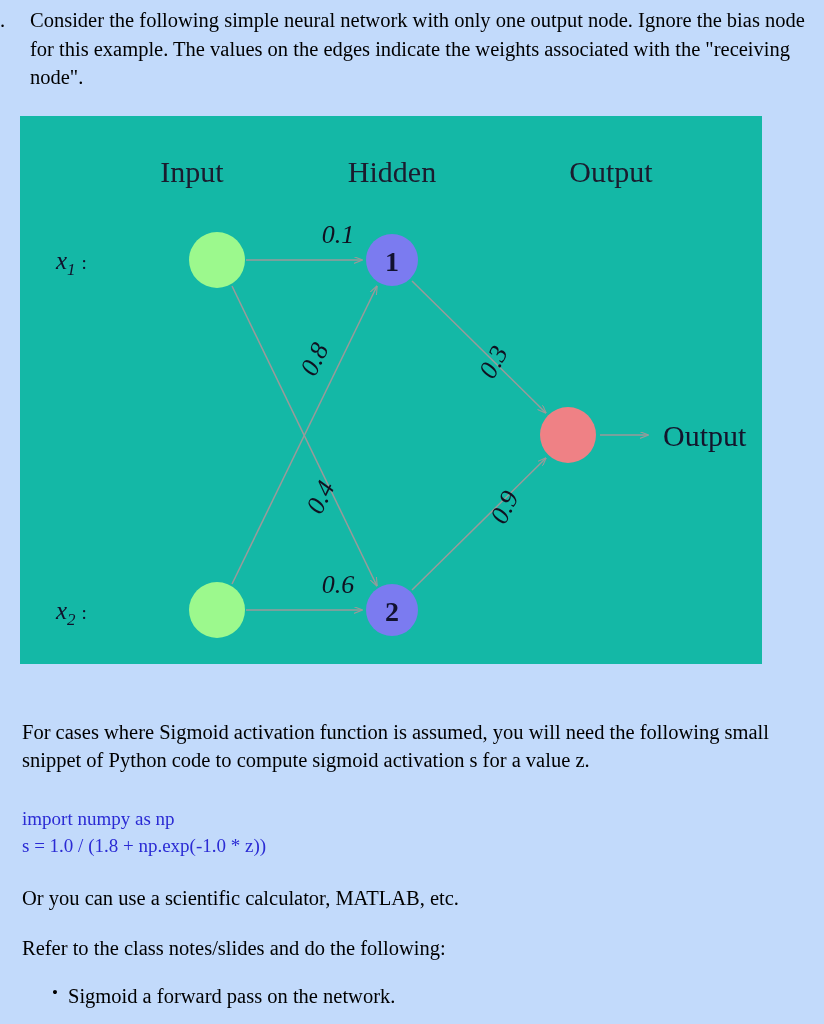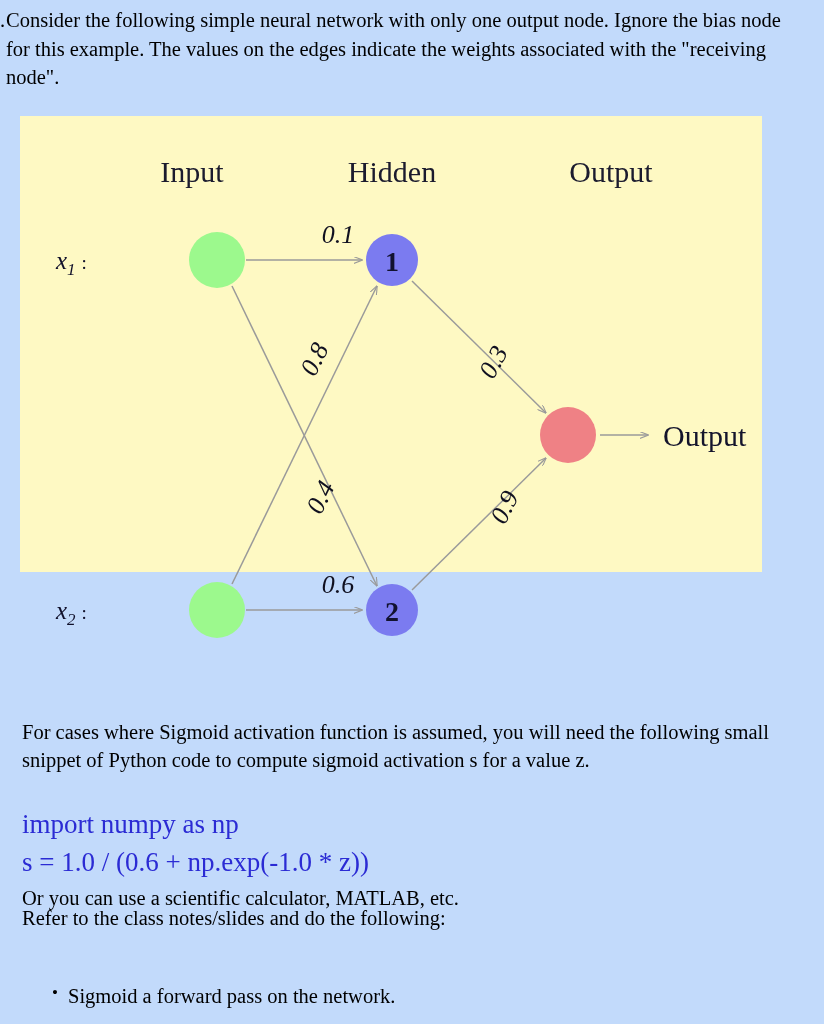--- a/index.html
+++ b/index.html
@@ -32,33 +32,33 @@
     font-size: 20.5px;
     line-height: 1.38;
     letter-spacing: 0.0px;
   }
   .intro .bullet-dot {
     display: inline-block;
     width: 14px;
   }
   .intro-body {
     display: block;
-    margin-left: 6px;
+    margin-left: 30px;
     margin-top: -28px;
     width: 776px;
   }
 
   
   .diagram-panel {
     position: absolute;
     left: 20px;
     top: 116px;
     width: 742px;
-    height: 456px;
-    background: #fef9c3;
+    height: 548px;
+    background: #14b8a6;
   }
   .diagram-svg {
     position: absolute;
     left: 0; top: 0;
     width: 742px;
     height: 564px;
     display: block;
   }
 
   
@@ -68,26 +68,26 @@
     width: 762px;
     font-size: 20.5px;
     line-height: 1.39;
   }
   .para-sigmoid { top: 718px; }
   .code-block {
     position: absolute;
     left: 22px;
     top: 806px;
     width: 762px;
-    font-size: 27px;
+    font-size: 19px;
     line-height: 1.4;
     color: #2b2bd4;
   }
   .para-calc { top: 884px; }
-  .para-refer { top: 904px; }
+  .para-refer { top: 934px; }
 
   .bullet-list {
     position: absolute;
     left: 22px;
     top: 982px;
     width: 762px;
     margin: 0;
     padding: 0;
     list-style: none;
     font-size: 20.5px;
@@ -159,21 +159,21 @@
       <text x="481" y="250" text-anchor="middle" font-size="26" font-style="italic" font-family="Liberation Serif, serif" fill="#101020" transform="rotate(-62 481 250)">0.3</text>
 
       <text x="492" y="395" text-anchor="middle" font-size="26" font-style="italic" font-family="Liberation Serif, serif" fill="#101020" transform="rotate(-64 492 395)">0.9</text>
     </svg>
   </div>
 
   <div class="para para-sigmoid">For cases where Sigmoid activation function is assumed, you will need the following small snippet of Python code to compute sigmoid activation s for a value z.</div>
 
   <div class="code-block">
     <div>import numpy as np</div>
-    <div>s = 1.0 / (0.6 + np.exp(-1.0 * z))</div>
+    <div>s = 1.0 / (1.8 + np.exp(-1.0 * z))</div>
   </div>
 
   <div class="para para-calc">Or you can use a scientific calculator, MATLAB, etc.</div>
 
   <div class="para para-refer">Refer to the class notes/slides and do the following:</div>
 
   <ul class="bullet-list">
     <li>
       <span class="dot">•</span>
       <span>Sigmoid a forward pass on the network.</span>

